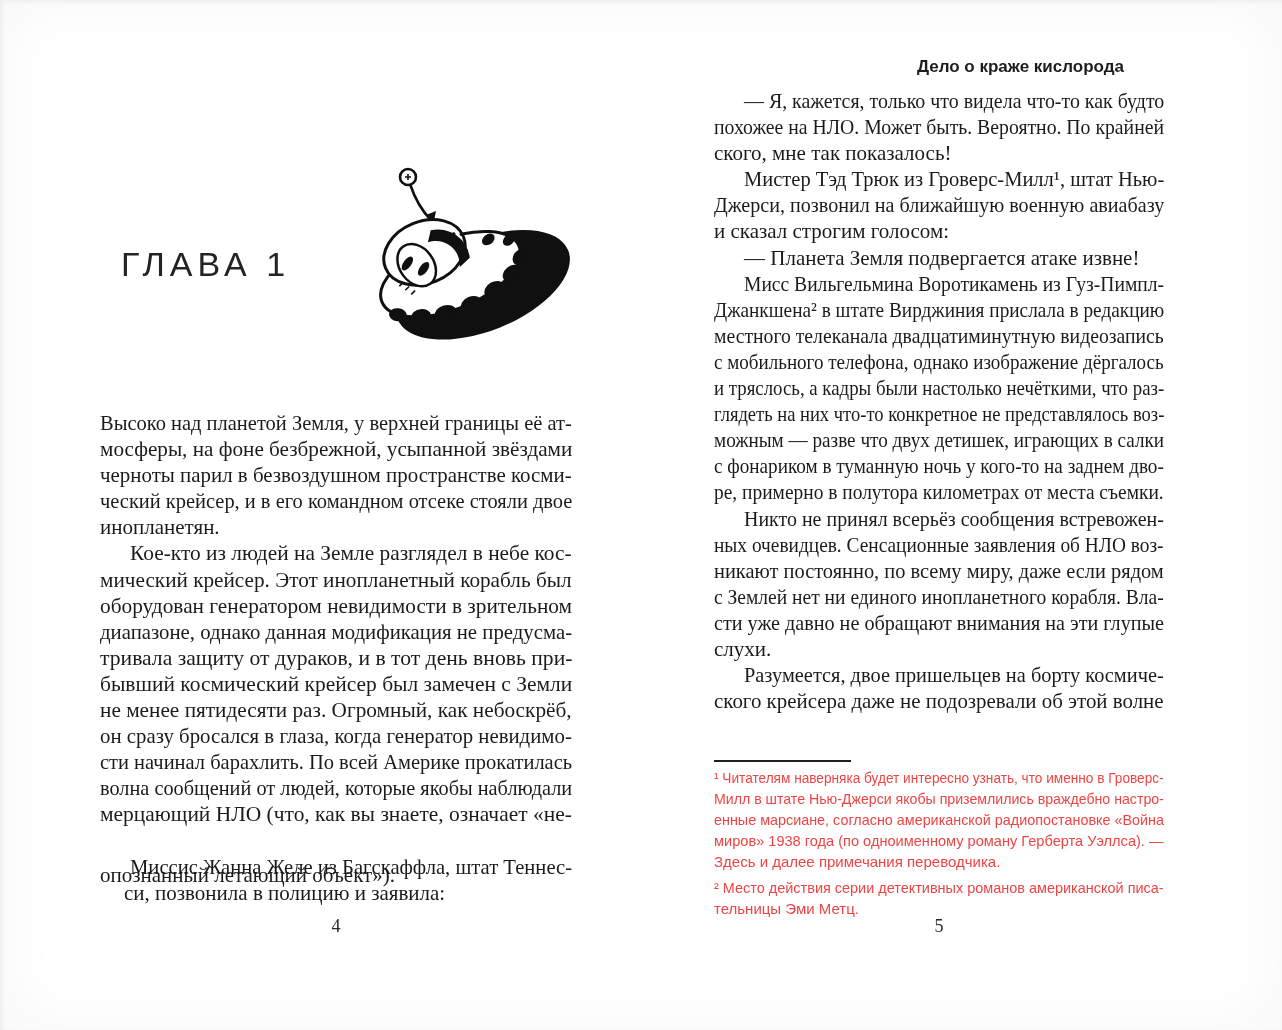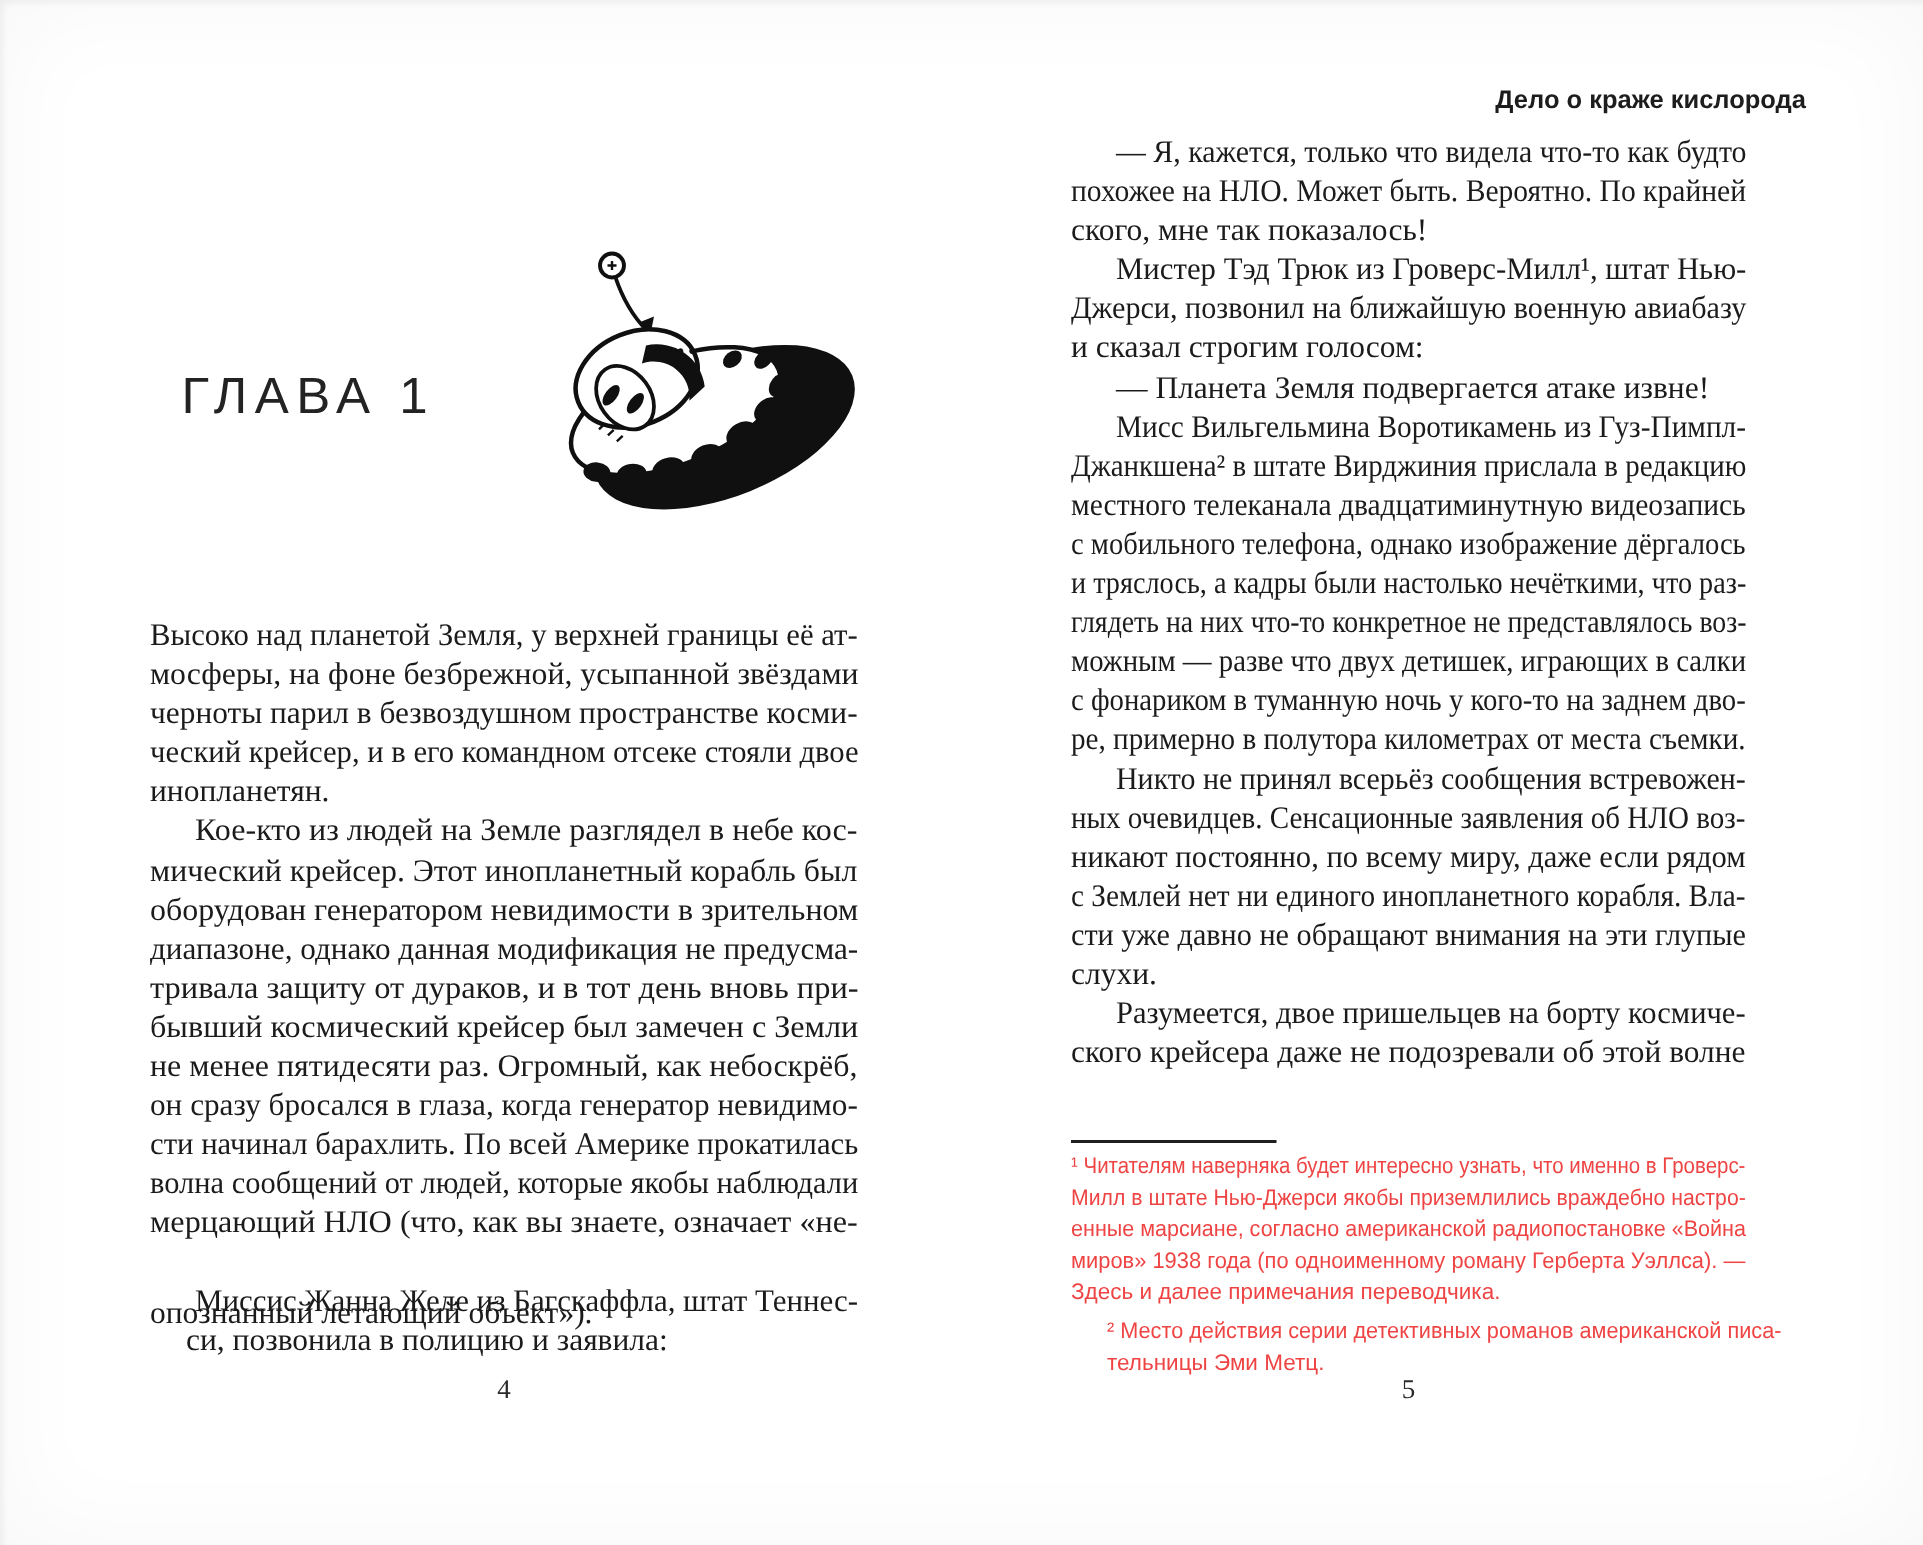--- a/index.html
+++ b/index.html
@@ -3,35 +3,35 @@
 <meta charset="utf-8">
 <style>
   html,body{margin:0;padding:0;overflow:hidden;}
   body{width:1282px;height:1030px;background:#ffffff;position:relative;
        font-family:"Liberation Serif","DejaVu Serif",serif;color:#1b1b1b;}
   .sheet{position:absolute;inset:0;background:#ffffff;
          box-shadow:inset 0 0 70px rgba(0,0,0,.035), inset 2px 2px 4px rgba(0,0,0,.05);}
   .chapter-heading{position:absolute;left:121px;top:246px;
          font-family:"Liberation Sans","DejaVu Sans",sans-serif;
          font-size:34px;font-weight:400;letter-spacing:5px;color:#232323;line-height:36px;}
-  .running-head{position:absolute;left:754px;top:57px;width:450px;text-align:right;
+  .running-head{position:absolute;left:674px;top:57px;width:450px;text-align:right;
          font-family:"Liberation Sans","DejaVu Sans",sans-serif;
          font-size:17px;font-weight:700;color:#1d1d1d;}
   .body{position:absolute;font-size:21px;}
   .body .line{height:26.1px;line-height:26.1px;}
   .body-left{left:100px;top:410px;width:472px;}
   .body-right{left:714px;top:88px;width:450px;}
   .line{white-space:nowrap;}
   .ln{display:inline-block;white-space:nowrap;transform-origin:0 60%;}
   .line.indent .ln{margin-left:30px;}
   .fn-sep{position:absolute;left:714px;top:760px;width:137px;border-top:2px solid #1f1f1f;}
   .footnotes{position:absolute;left:714px;top:767px;width:450px;
          font-family:"Liberation Sans","DejaVu Sans",sans-serif;font-size:15px;color:#ef4444;}
   .footnotes .line{height:21px;line-height:21px;}
-  .fn + .fn{margin-top:5px;margin-left:24px;}
+  .fn + .fn{margin-top:5px;}
   .pagenum{position:absolute;top:916px;width:472px;text-align:center;font-size:18px;color:#2a2a2a;}
   .pn-left{left:100px;}
   .pn-right{left:714px;width:450px;}
   .ufo{position:absolute;left:360px;top:153px;width:212px;height:212px;}
 </style>
 </head>
 <body>
 
 <div class="sheet">
 

